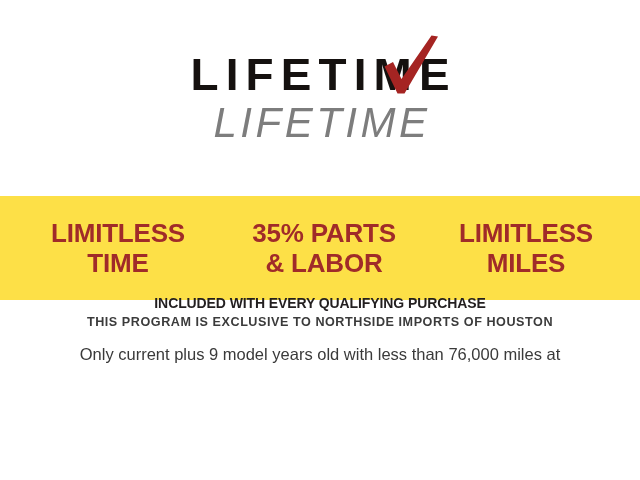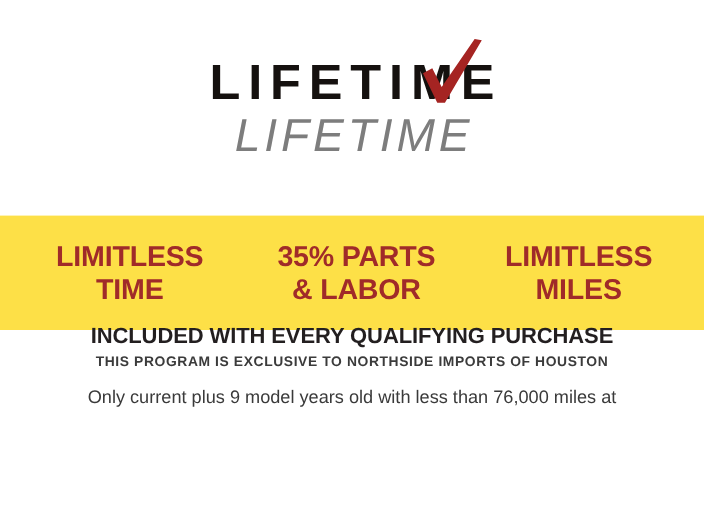--- a/index.html
+++ b/index.html
@@ -112,21 +112,21 @@
     position: absolute;
     top: 295px;
     left: 0;
     width: 640px;
     text-align: center;
   }
 
   .headline {
     font-family: "Liberation Sans", sans-serif;
     font-weight: bold;
-    font-size: 20px;
+    font-size: 14px;
     letter-spacing: -0.1px;
     color: #231f20;
     line-height: 1.18;
     white-space: nowrap;
   }
 
   .subhead {
     margin-top: 3px;
     font-family: "Liberation Sans", sans-serif;
     font-weight: bold;

